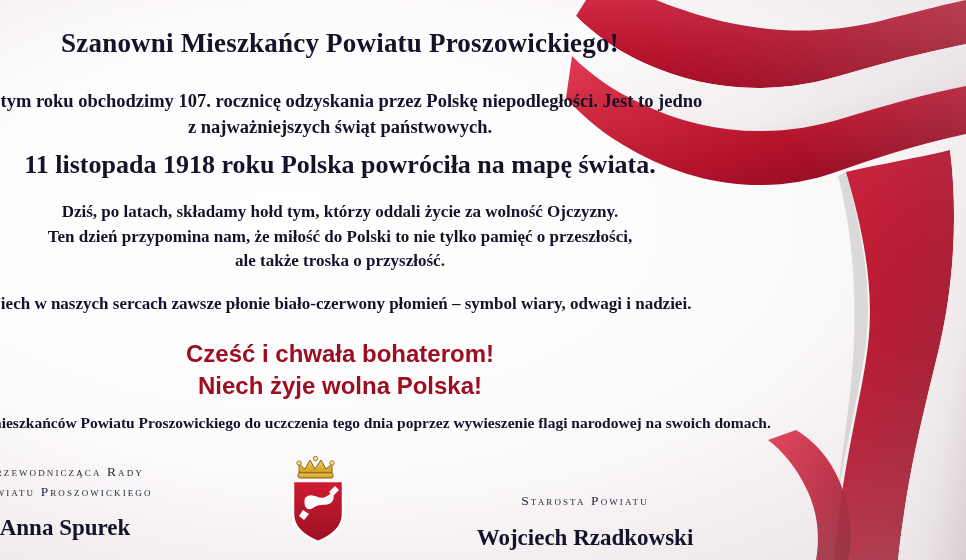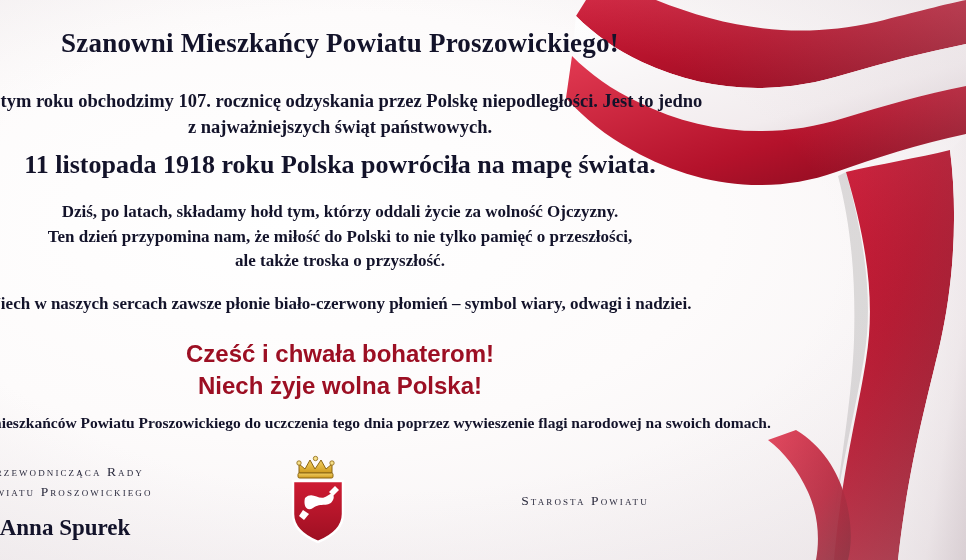--- a/index.html
+++ b/index.html
@@ -248,20 +248,21 @@
         <div>Przewodnicząca Rady</div>
         <div>Powiatu Proszowickiego</div>
       </div>
       <div class="sig-name">Anna Spurek</div>
     </div>
 
     <div class="sig sig-right">
       <div class="sig-role">
         <div>Starosta Powiatu</div>
       </div>
+      <div class="sig-name">Wojciech Rzadkowski</div>
     </div>
 
   </div>
 
   <div class="crest">
     <svg width="70" height="92" viewBox="0 0 70 92" xmlns="http://www.w3.org/2000/svg">
       <defs>
         <linearGradient id="shieldred" x1="0" y1="0" x2="0" y2="1">
           <stop offset="0%" stop-color="#cf1c33"></stop>
           <stop offset="100%" stop-color="#9d0f22"></stop>

